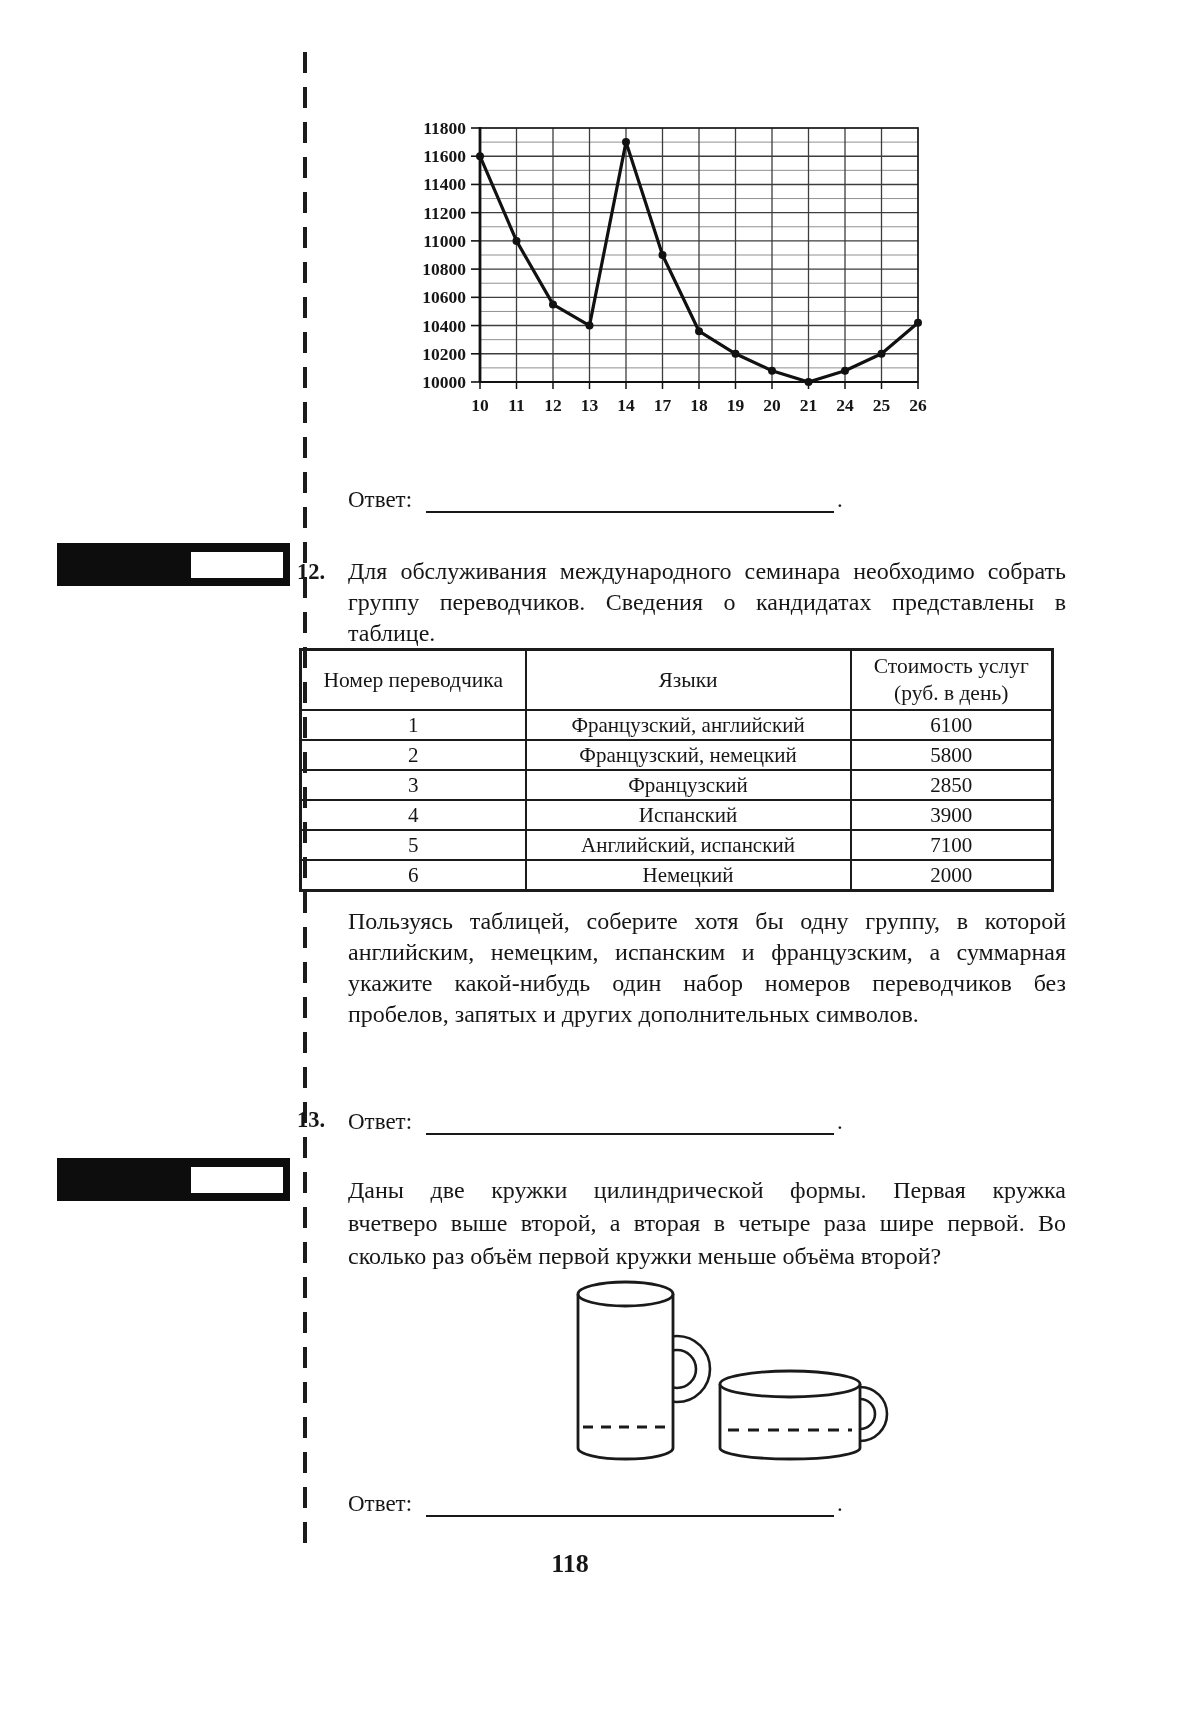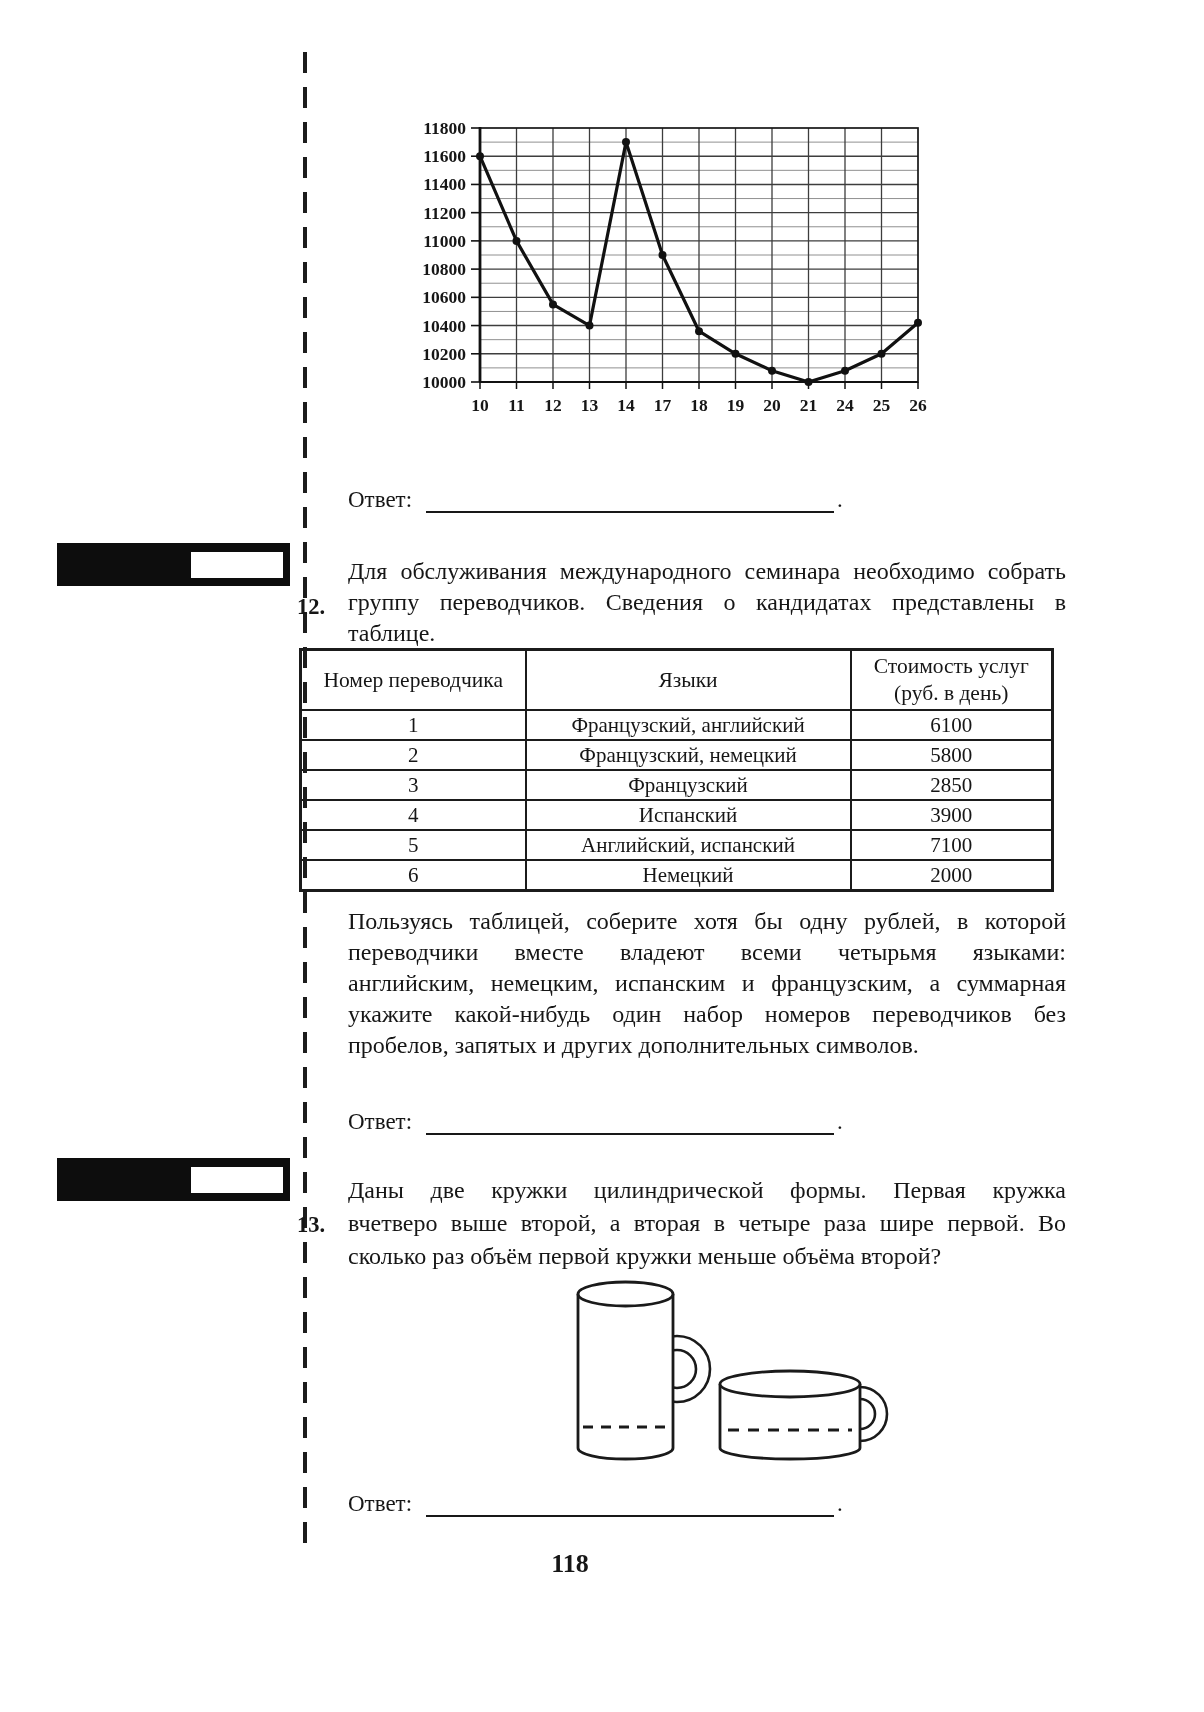--- a/index.html
+++ b/index.html
@@ -16,21 +16,21 @@
   .marker .window{position:absolute;left:134px;top:9px;width:92px;height:26px;background:#ffffff;}
 
   .chart-figure{position:absolute;left:398px;top:118px;width:540px;height:310px;}
   .chart-figure svg text{font-family:"Liberation Serif","DejaVu Serif",serif;font-size:17.5px;font-weight:700;fill:#161616;}
 
   .answer-row{position:absolute;left:348px;display:flex;align-items:flex-end;font-size:23px;white-space:nowrap;}
   .answer-label{margin-right:14px;}
   .answer-line{width:408px;border-bottom:2.5px solid #181818;height:26px;}
   .answer-period{margin-left:3px;}
 
-  .problem-number{position:absolute;left:297px;width:46px;font-weight:700;font-size:22.5px;line-height:31px;margin-top:35px;}
+  .problem-number{position:absolute;left:297px;width:46px;font-weight:700;font-size:22.5px;line-height:31px;}
   .text-block{position:absolute;left:348px;width:718px;font-size:24px;line-height:31px;}
   .text-block.p13{line-height:33px;}
   .justify .line{text-align:justify;text-align-last:justify;}
   .justify .line:last-child{text-align-last:auto;}
 
   .table-wrap{position:absolute;left:299px;top:648px;}
   table.cand{border-collapse:collapse;table-layout:fixed;width:752px;font-size:21px;border:3px solid #1b1b1b;}
   table.cand th,table.cand td{border:2px solid #1b1b1b;text-align:center;padding:0;font-weight:400;}
   table.cand th{height:58px;font-size:21.5px;vertical-align:middle;}
   table.cand th .line{line-height:27px;text-align:center;}
@@ -209,38 +209,37 @@
           <tr>
             <td>6</td>
             <td>Немецкий</td>
             <td>2000</td>
           </tr>
         </tbody>
     </table>
   </div>
 
   <div class="text-block justify" style="top:906px">
-      <div class="line">Пользуясь таблицей, соберите хотя бы одну рублей, в которой</div>
-      <div class="line">переводчики вместе владеют всеми четырьмя языками:</div>
+      <div class="line">Пользуясь таблицей, соберите хотя бы одну группу, в которой</div>
       <div class="line">английским, немецким, испанским и французским, а суммарная</div>
       <div class="line">укажите какой-нибудь один набор номеров переводчиков без</div>
       <div class="line">пробелов, запятых и других дополнительных символов.</div>
     </div>
 
   <div class="answer-row" style="top:1107px">
     <span class="answer-label">Ответ:</span>
     <span class="answer-line"></span>
     <span class="answer-period">.</span>
   </div>
 
   <div class="marker" style="top:1158px">
     <div class="window"></div>
   </div>
 
-  <div class="problem-number" style="top:1174px">13.</div>
+  <div class="problem-number" style="top:1104px">13.</div>
   <div class="text-block justify p13" style="top:1174px">
       <div class="line">Даны две кружки цилиндрической формы. Первая кружка</div>
       <div class="line">вчетверо выше второй, а вторая в четыре раза шире первой. Во</div>
       <div class="line">сколько раз объём первой кружки меньше объёма второй?</div>
     </div>
 
   <div class="mugs-figure">
     <svg width="420" height="200" viewBox="0 0 420 200">
       <g stroke="#1a1a1a" fill="#ffffff">
         <circle cx="197" cy="91" r="33" stroke-width="2.6"></circle>

